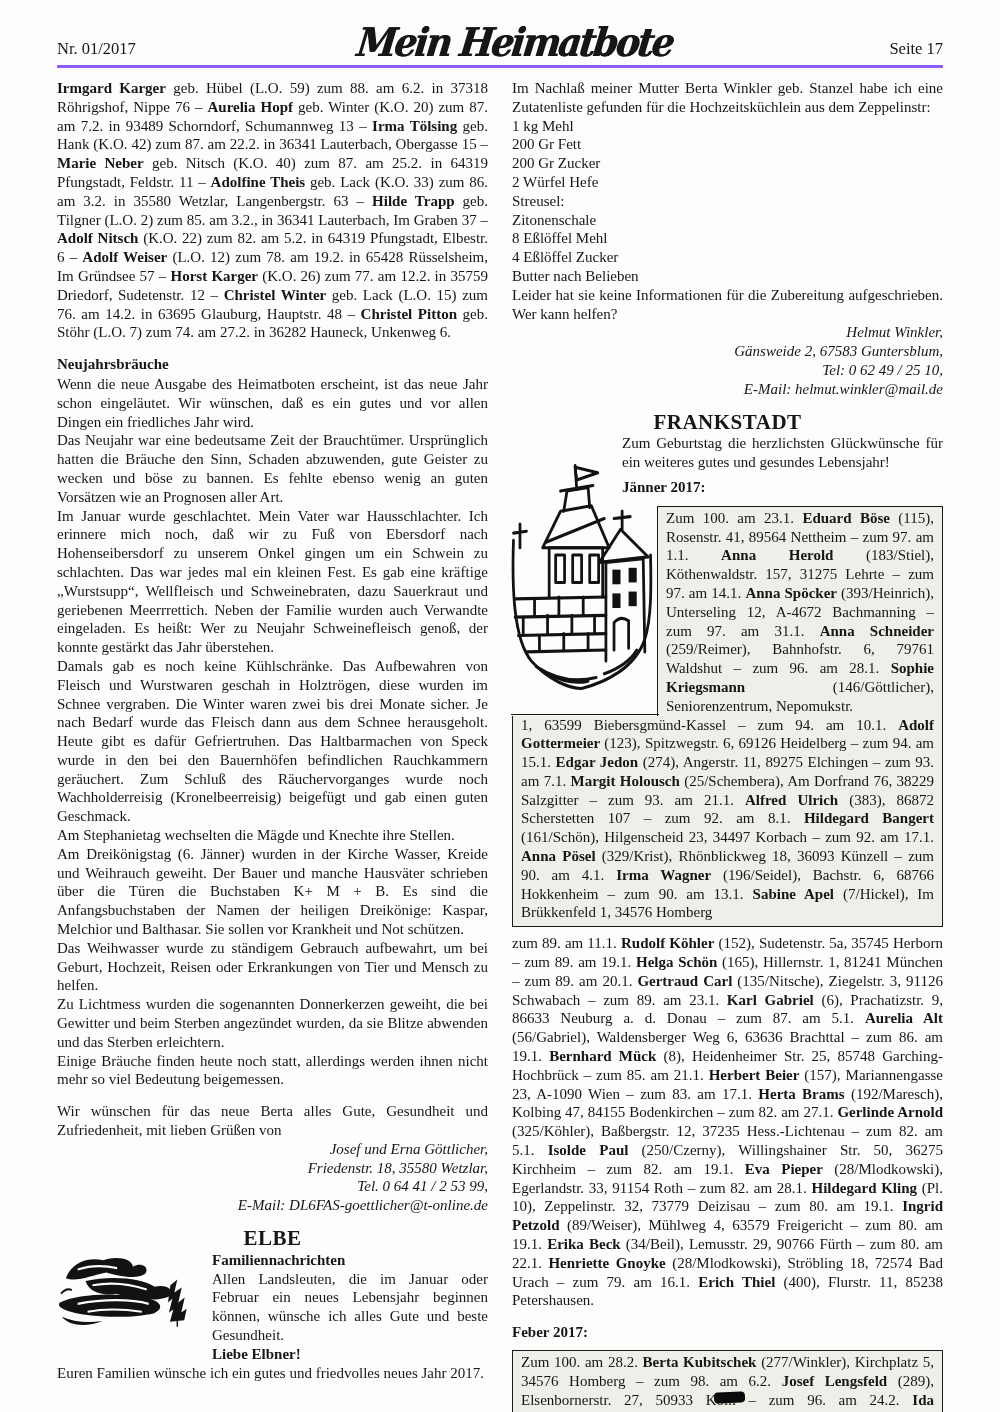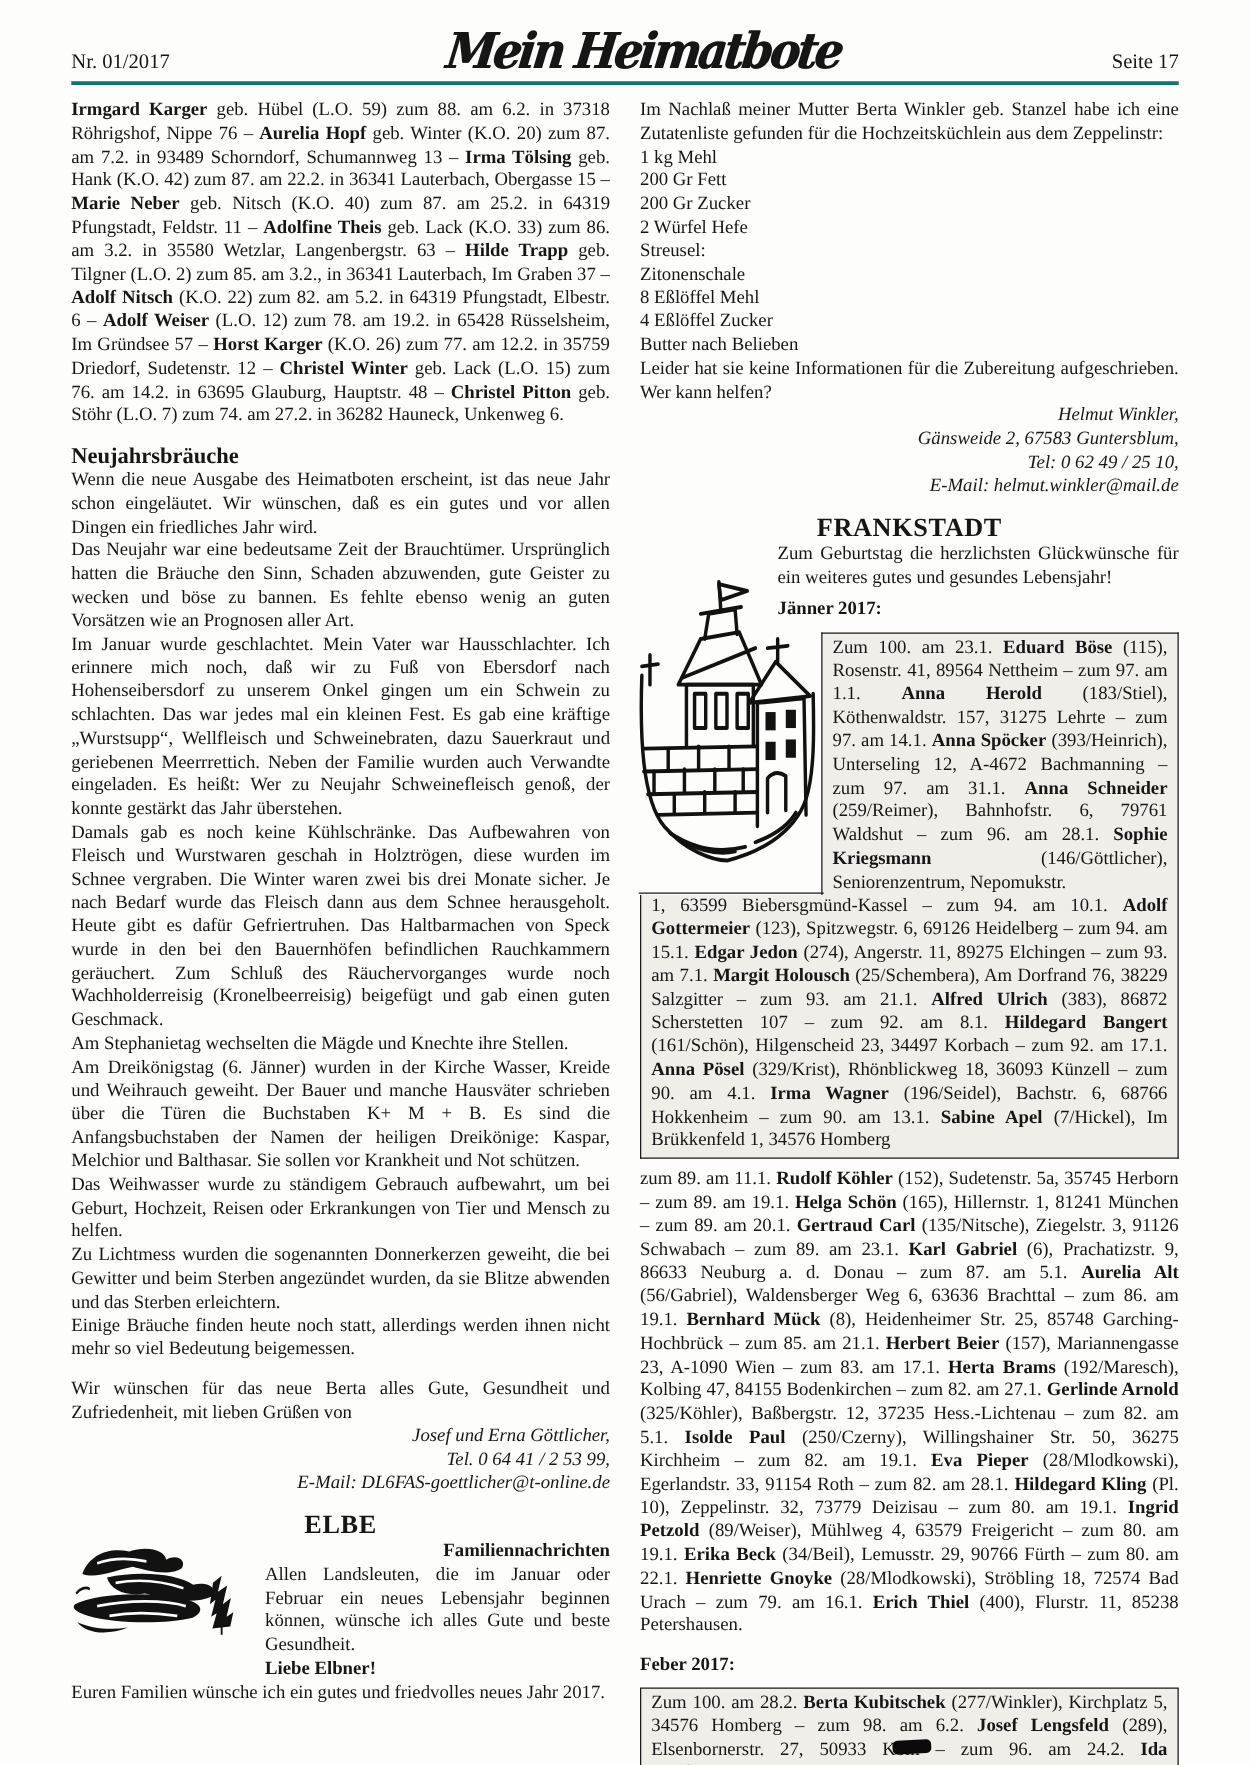--- a/index.html
+++ b/index.html
@@ -4,34 +4,34 @@
 <style>
   * { margin:0; padding:0; box-sizing:border-box; }
   html,body { width:1000px; }
   body {
     height:1412px; overflow:hidden; background:#fdfdfb; color:#161616;
     font-family:"Liberation Serif", serif; font-size:15px; line-height:18.8px;
   }
   .page { position:relative; width:1000px; height:1412px; padding:26px 57px 0; }
   .header {
     display:flex; justify-content:space-between; align-items:flex-end;
-    border-bottom:3px solid #0f766e; padding-bottom:5px;
+    border-bottom:3px solid #8b5cf6; padding-bottom:5px;
   }
   .issue, .pageno { font-size:16.5px; padding-bottom:1px; }
   .masthead {
     font-family:"DejaVu Serif", serif; font-style:italic; font-weight:700;
     font-size:36px; line-height:34px; letter-spacing:-2.5px;
     transform:skewX(-7deg) scaleY(1.1); transform-origin:bottom center;
     text-shadow:0.7px 0 0 #141414;
   }
   .columns { display:flex; gap:24px; margin-top:11px; }
   .col { width:431px; }
   .just { text-align:justify; }
-  .bold { font-weight:bold;text-align:right; }
-  h3.section { font-size:18px; margin:13px 0 1px; }
+  .bold { font-weight:bold; }
+  h3.section { font-size:15px; margin:13px 0 1px; }
   .sig { text-align:right; font-style:italic; }
   .center-head { text-align:center; font-weight:bold; margin:14px 0 3px; font-size:21px; letter-spacing:0.5px; }
   .media-row { display:flex; gap:13px; margin-top:2px; }
   .media-text { flex:1; }
   .salute { font-weight:bold; }
   .gap-top { margin-top:13px; }
   .fr-wrap { position:relative; margin-top:2px; }
   .crest { position:absolute; left:-5px; top:26px; }
   .fr-right { margin-left:110px; }
   .jan-head { font-weight:bold; margin:6px 0 9px; }
@@ -72,20 +72,21 @@
       <p class="just">Damals gab es noch keine Kühlschränke. Das Aufbewahren von Fleisch und Wurstwaren geschah in Holztrögen, diese wurden im Schnee vergraben. Die Winter waren zwei bis drei Monate sicher. Je nach Bedarf wurde das Fleisch dann aus dem Schnee herausgeholt. Heute gibt es dafür Gefriertruhen. Das Haltbarmachen von Speck wurde in den bei den Bauernhöfen befindlichen Rauchkammern geräuchert. Zum Schluß des Räuchervorganges wurde noch Wachholderreisig (Kronelbeerreisig) beigefügt und gab einen guten Geschmack.</p>
       <p class="just">Am Stephanietag wechselten die Mägde und Knechte ihre Stellen.</p>
       <p class="just">Am Dreikönigstag (6. Jänner) wurden in der Kirche Wasser, Kreide und Weihrauch geweiht. Der Bauer und manche Hausväter schrieben über die Türen die Buchstaben K+ M + B. Es sind die Anfangsbuchstaben der Namen der heiligen Dreikönige: Kaspar, Melchior und Balthasar. Sie sollen vor Krankheit und Not schützen.</p>
       <p class="just">Das Weihwasser wurde zu ständigem Gebrauch aufbewahrt, um bei Geburt, Hochzeit, Reisen oder Erkrankungen von Tier und Mensch zu helfen.</p>
       <p class="just">Zu Lichtmess wurden die sogenannten Donnerkerzen geweiht, die bei Gewitter und beim Sterben angezündet wurden, da sie Blitze abwenden und das Sterben erleichtern.</p>
       <p class="just">Einige Bräuche finden heute noch statt, allerdings werden ihnen nicht mehr so viel Bedeutung beigemessen.</p>
 
       <p class="just gap-top">Wir wünschen für das neue Berta alles Gute, Gesundheit und Zufriedenheit, mit lieben Grüßen von</p>
       <div class="sig">
         <div>Josef und Erna Göttlicher,</div>
+        <div>Friedenstr. 18, 35580 Wetzlar,</div>
         <div>Tel. 0 64 41 / 2 53 99,</div>
         <div>E-Mail: DL6FAS-goettlicher@t-online.de</div>
       </div>
 
       <div class="center-head">ELBE</div>
       <div class="media-row">
         <svg class="elbe-img" width="142" height="80" viewBox="0 0 288 112" preserveAspectRatio="none">
           <g fill="#121212" stroke="none">
             <path d="M18,38 C30,16 62,8 94,13 C122,6 152,11 154,22 C172,15 188,23 179,32 C160,41 120,34 100,30 C70,34 40,44 18,38 Z"></path>
             <path d="M58,42 C110,34 172,38 198,50 C222,46 238,54 229,63 C200,73 150,66 120,60 C90,63 64,57 58,42 Z"></path>

